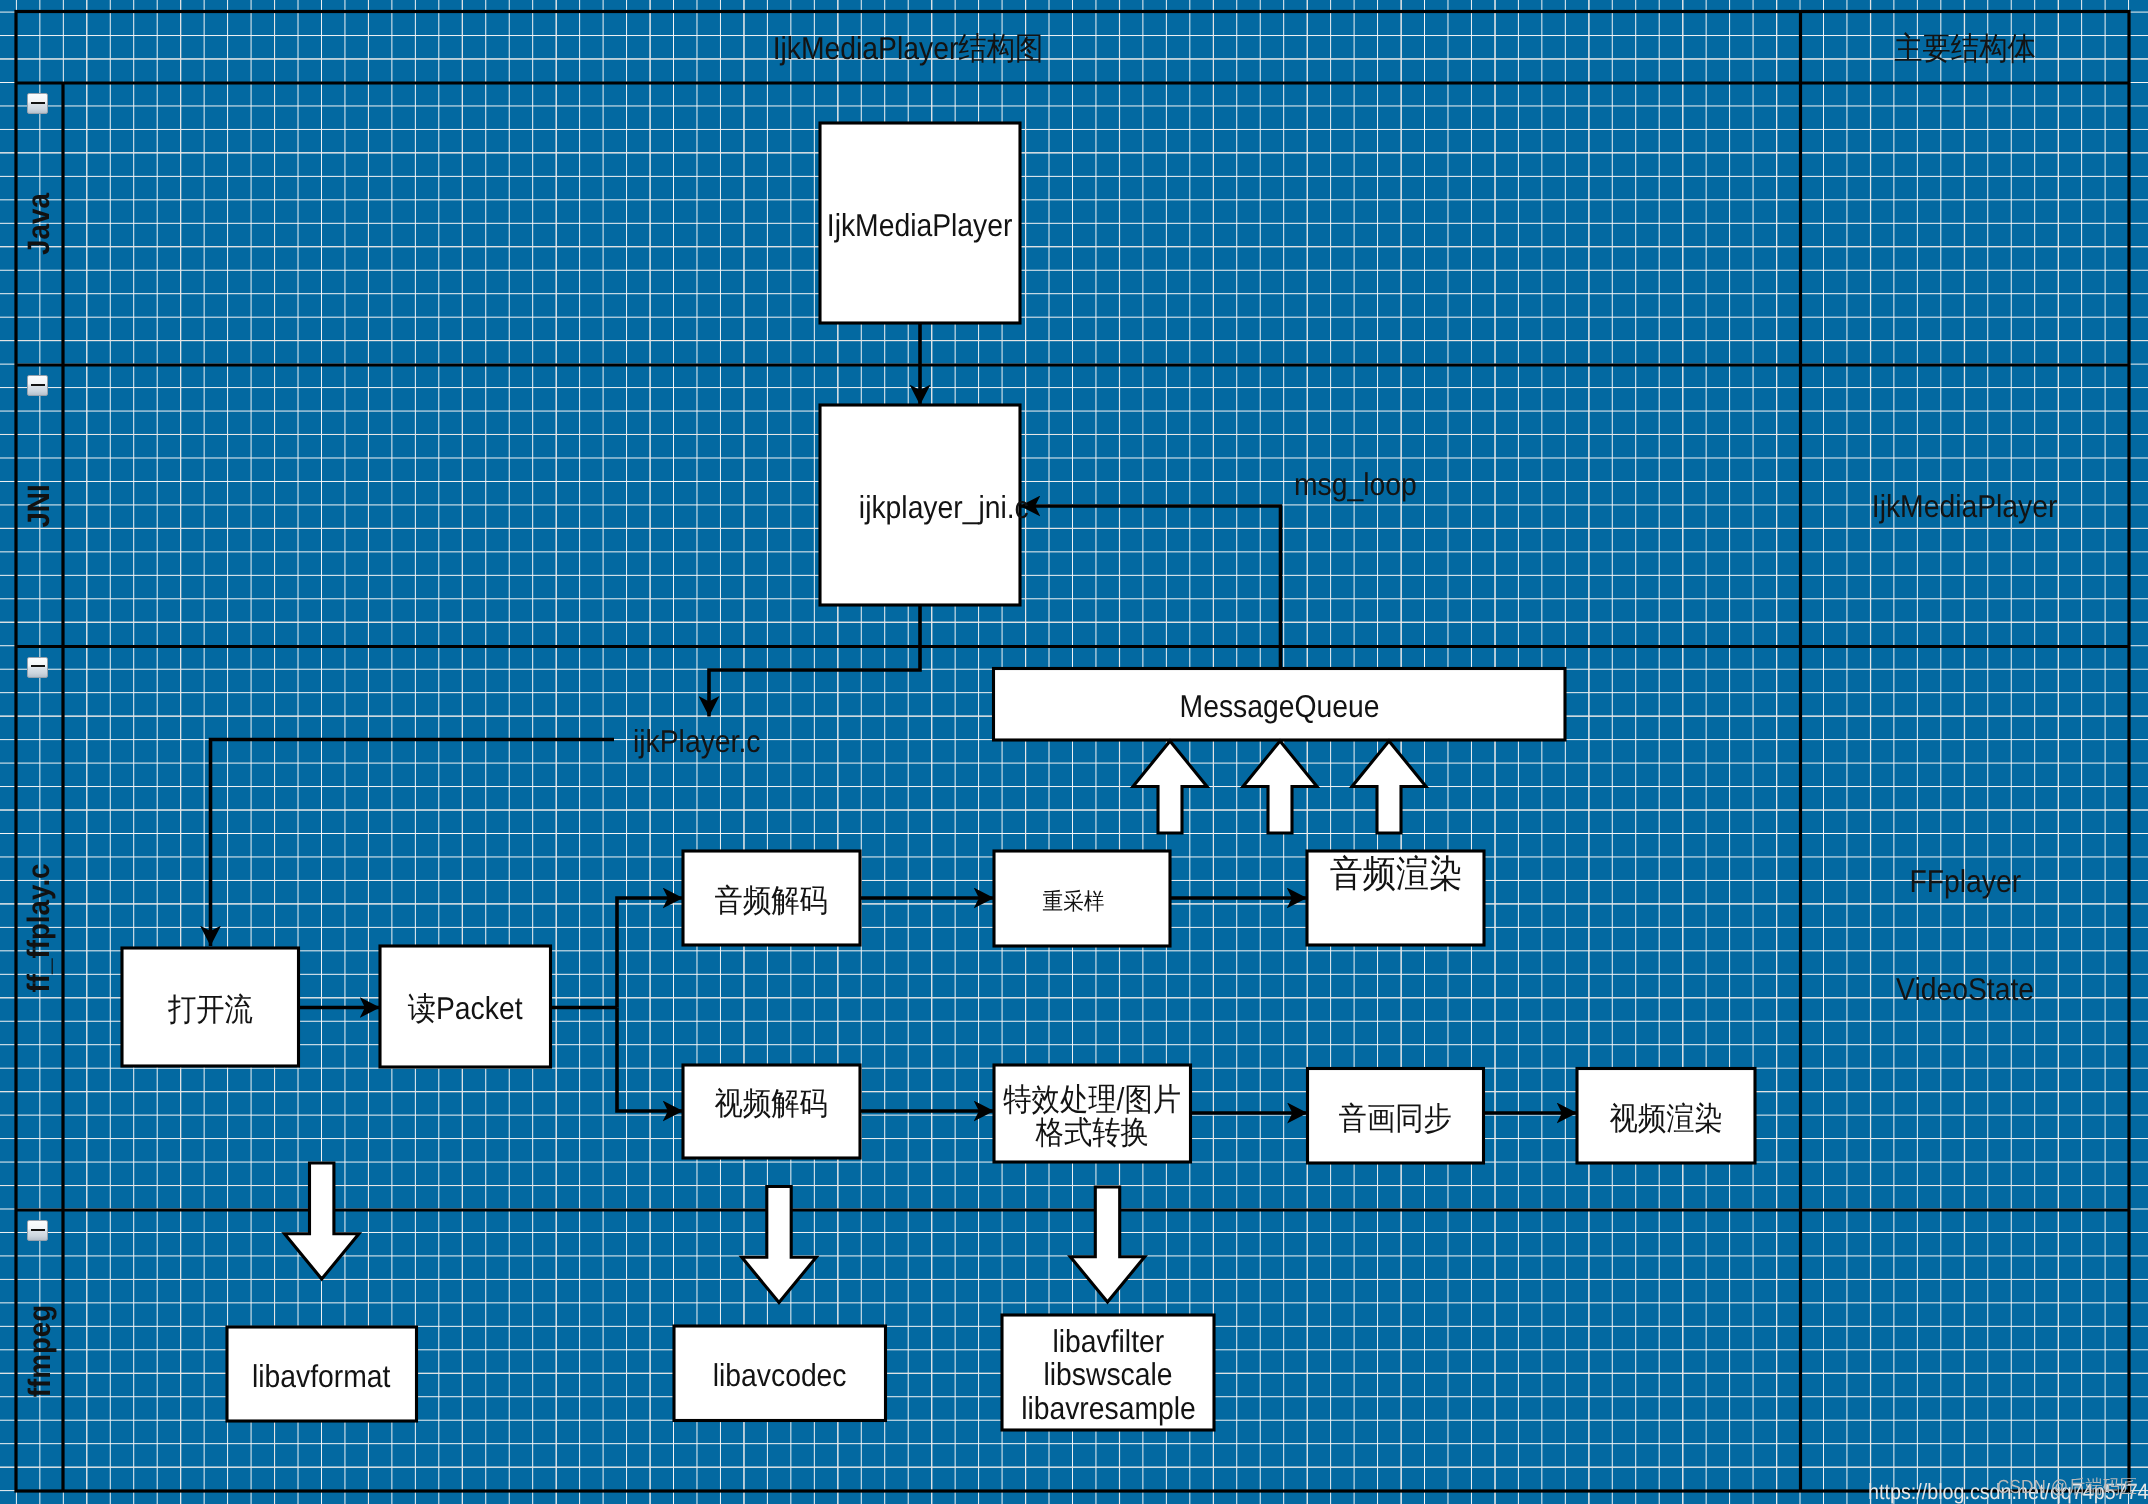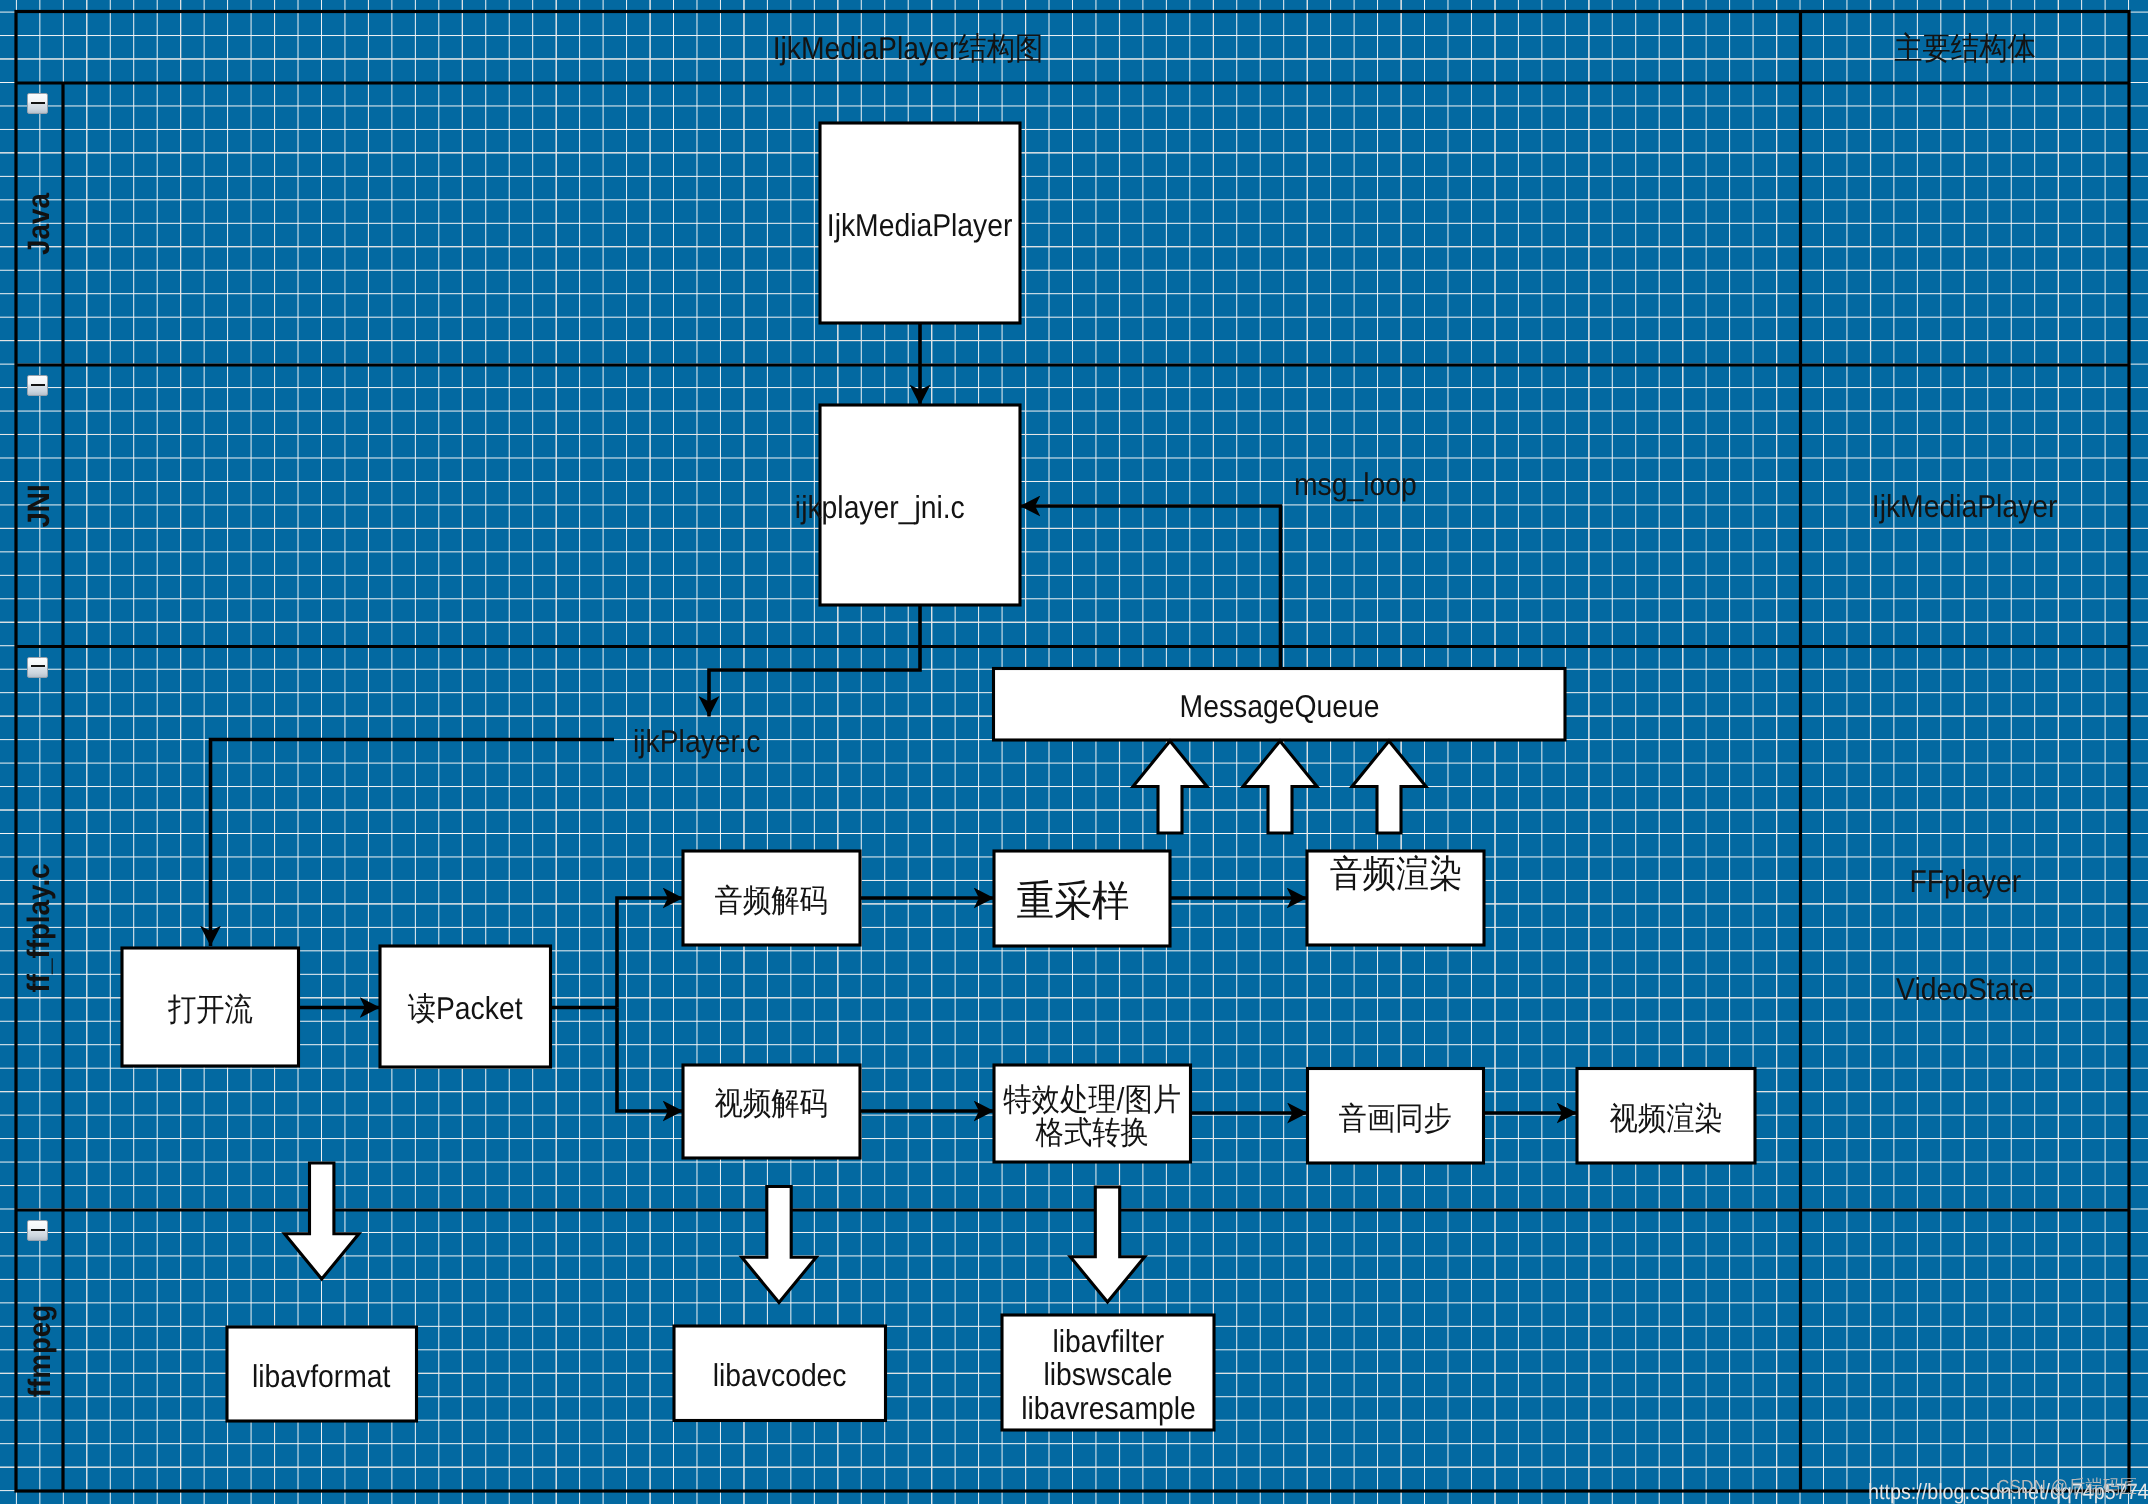--- a/index.html
+++ b/index.html
@@ -114,30 +114,30 @@
   <div class="lanettl" style="left:16px;top:1290.5px;width:47px;height:120px;">
       <span>ffmpeg</span>
     </div>
   <div class="minus" style="left:27px;top:1220px;"></div>
   <div class="txt" style="left:1801px;top:488px;width:328px;text-align:center;"><span>IjkMediaPlayer</span></div>
   <div class="txt" style="left:1801px;top:863px;width:328px;text-align:center;"><span>FFplayer</span></div>
   <div class="txt" style="left:1801px;top:971px;width:328px;text-align:center;"><span>VideoState</span></div>
   <div class="ctr" style="left:820px;top:123px;width:200px;height:200px;font-size:31.6px;">
       <div>IjkMediaPlayer</div>
     </div>
-  <div class="ctr" style="left:780px;top:405px;width:200px;height:200px;font-size:31.6px;text-align:right;">
+  <div class="ctr" style="left:844px;top:405px;width:200px;height:200px;font-size:31.6px;text-align:right;">
       <div>ijkplayer_jni.c</div>
     </div>
   <div class="ctr" style="left:993.5px;top:668.5px;width:571.5px;height:71.5px;font-size:31.6px;">
       <div>MessageQueue</div>
     </div>
   <div class="ctr" style="left:683px;top:851px;width:177px;height:94px;font-size:31.6px;">
       <div>音频解码</div>
     </div>
-  <div class="ctr" style="left:994px;top:851px;width:158px;height:95px;font-size:42px;">
+  <div class="ctr" style="left:994px;top:851px;width:158px;height:95px;font-size:23px;">
       <div>重采样</div>
     </div>
   <div class="ctr" style="left:1307px;top:824px;width:177px;height:94px;font-size:37px;">
       <div>音频渲染</div>
     </div>
   <div class="ctr" style="left:122px;top:948px;width:176.5px;height:118px;font-size:31.6px;">
       <div>打开流</div>
     </div>
   <div class="ctr" style="left:380px;top:946px;width:170.5px;height:121px;font-size:31.6px;">
       <div>读Packet</div>

